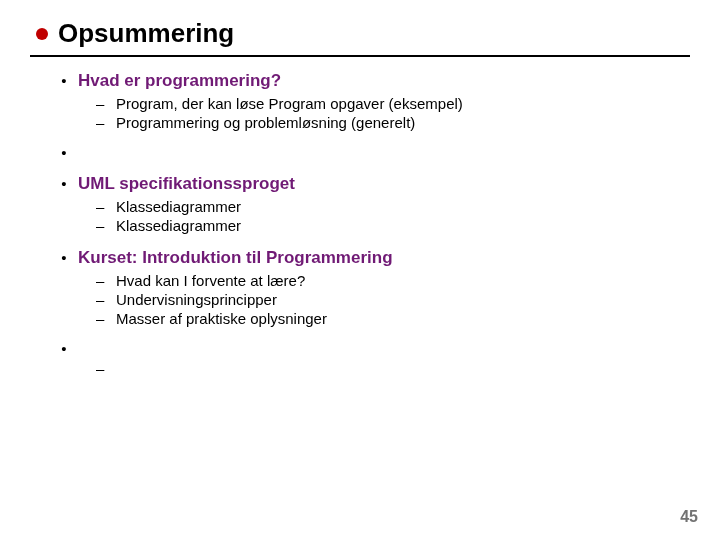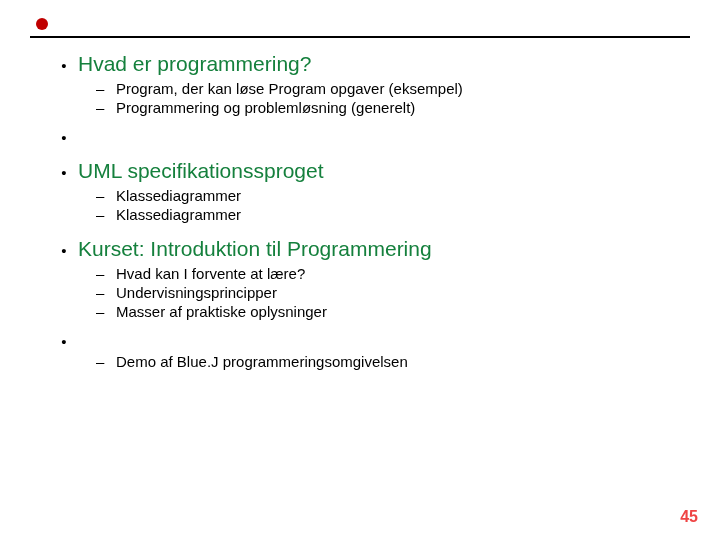--- a/index.html
+++ b/index.html
@@ -50,23 +50,23 @@
   .l1:first-child { margin-top: 0; }
   .l1-bullet {
     color: #000;
     font-size: 15px;
     line-height: 1;
     width: 12px;
     flex: 0 0 auto;
     text-align: center;
   }
   .l1-text {
-    font-size: 21px;
-    font-weight: normal;
-    color: #15803d;
+    font-size: 17px;
+    font-weight: bold;
+    color: #701a75;
   }
   .l2 {
     display: flex;
     align-items: baseline;
     gap: 8px;
     margin-left: 38px;
     margin-top: 2px;
   }
   .l2-bullet {
     color: #000;
@@ -77,29 +77,30 @@
   .l2-text {
     font-size: 15px;
     color: #000;
   }
   .page-num {
     position: absolute;
     bottom: 14px;
     right: 22px;
     font-size: 16px;
     font-weight: bold;
-    color: #ef4444;
+    color: #737373;
   }
 </style>
 </head>
 <body>
 
 <div class="slide">
   <div class="title-row">
     <div class="title-bullet"></div>
+    <div class="title">Opsummering</div>
   </div>
   <hr class="hr">
 
   <div class="content">
 
     <div class="l1">
       <span class="l1-bullet">•</span>
       <span class="l1-text">Hvad er programmering?</span>
     </div>
     <div class="l2">
@@ -143,19 +144,18 @@
     <div class="l2">
       <span class="l2-bullet">–</span>
       <span class="l2-text">Masser af praktiske oplysninger</span>
     </div>
 
     <div class="l1">
       <span class="l1-bullet">•</span>
     </div>
     <div class="l2">
       <span class="l2-bullet">–</span>
-      <span class="l2-text">Demo af Blue.J programmeringsomgivelsen</span>
     </div>
 
   </div>
 </div>
 
 <div class="page-num">45</div>
 
 </body></html>

